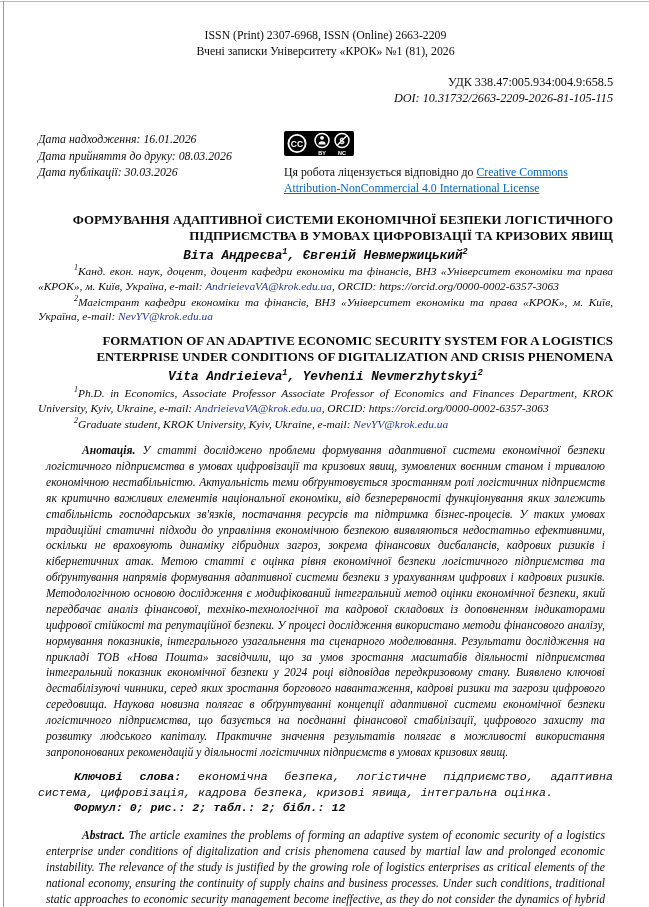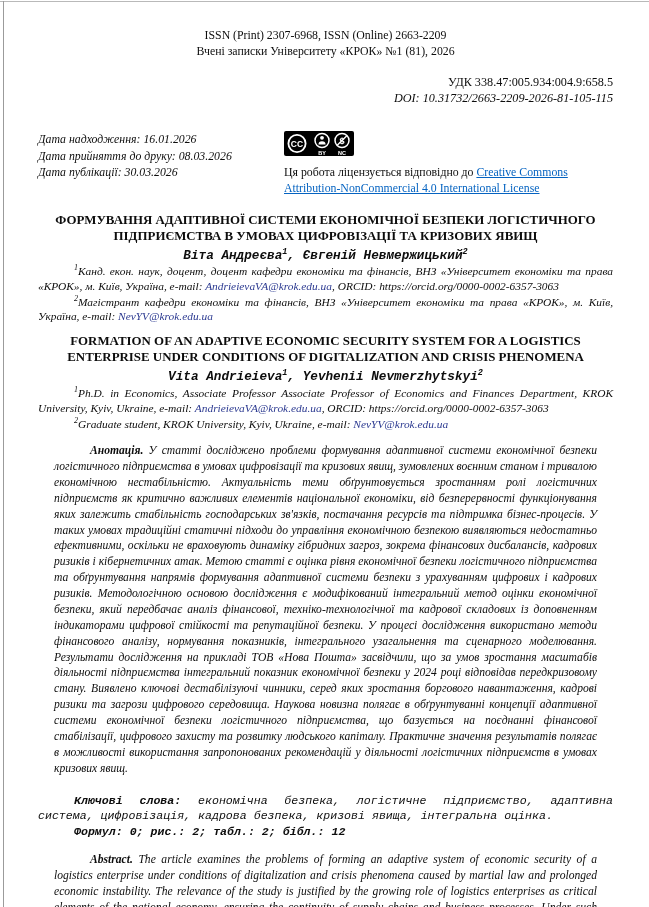--- a/index.html
+++ b/index.html
@@ -15,28 +15,28 @@
     display:flex;flex-direction:column;
   }
   .journal-header{text-align:center;font-size:11.8px;line-height:1.35;}
   .meta-block{margin-top:14px;font-size:12.2px;line-height:1.35;text-align:right;}
   .doi-line{font-style:italic;}
   .dates-license-row{display:flex;margin-top:24px;}
   .dates-col{flex:0 0 246px;font-style:italic;font-size:11.8px;line-height:1.42;}
   .license-col{flex:1;font-size:11.8px;line-height:1.35;}
   .cc-badge{display:block;margin-bottom:4px;cursor:pointer;}
   .cc-link{color:#0563C1;text-decoration:underline;cursor:pointer;}
-  .title-ua,.title-en{margin-top:15px;text-align:center;font-weight:bold;font-size:12.9px;line-height:1.24;}
+  .title-ua,.title-en{margin-top:15px;text-align:right;font-weight:bold;font-size:12.9px;line-height:1.24;}
   .title-en{margin-top:9px;}
   .authors-line{text-align:center;font-weight:bold;font-style:italic;font-size:12.7px;margin-top:3px;line-height:1.2;font-family:Liberation Mono, monospace;}
   .authors-line sup{font-size:8.5px;}
   .affil{font-style:italic;font-size:11.4px;line-height:1.31;text-align:justify;text-indent:36px;margin:0;}
   .affil sup{font-size:8px;}
   .email-link{color:#2b3990;cursor:pointer;}
-  .abstract-para{margin:16px;margin-top:12px;font-style:italic;font-size:11.6px;line-height:1.37;text-align:justify;text-indent:36px;}
+  .abstract-para{margin:8px;margin-top:12px;font-style:italic;font-size:11.6px;line-height:1.37;text-align:justify;text-indent:36px;}
   .kw-para,.formulas-para{margin:0;font-style:italic;font-size:11.6px;line-height:1.37;text-align:justify;text-indent:36px;font-family:Liberation Mono, monospace;}
   .bold{font-weight:bold;}
   .formulas-para{font-weight:bold;}
 </style>
 </head>
 <body>
 
 <div class="scan-edge-top"></div>
 <div class="scan-edge-left"></div>
 

